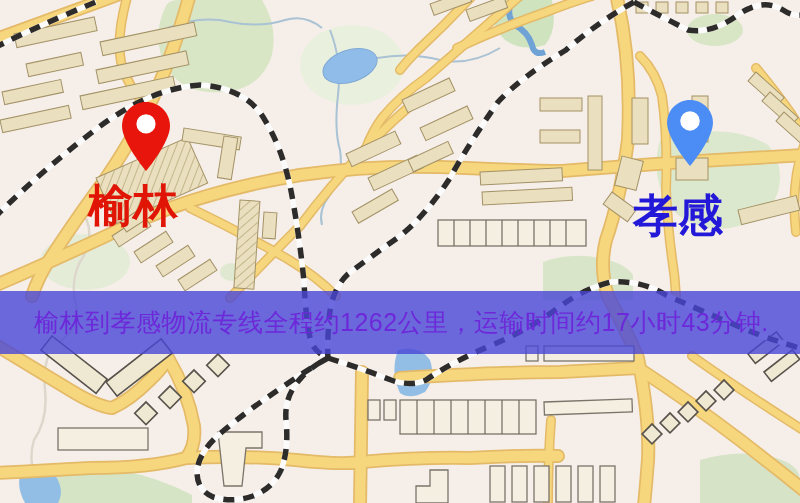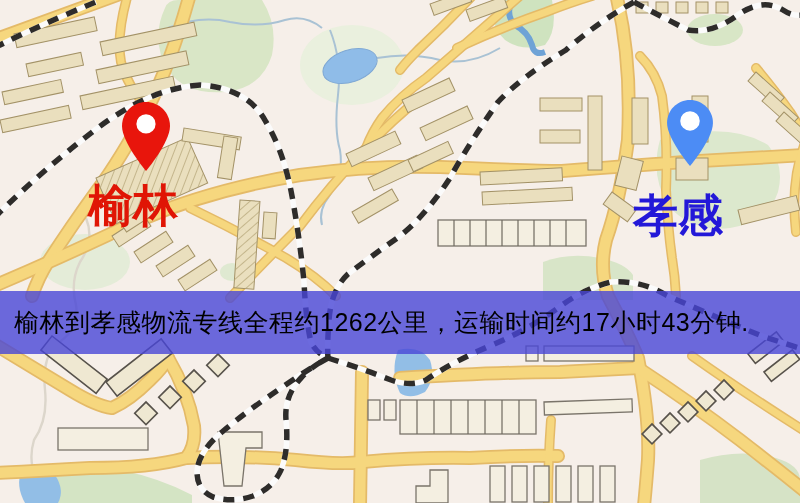--- a/index.html
+++ b/index.html
@@ -343,16 +343,16 @@
 </svg>
 <div class="city-label" style="left: 88px; top: 176px; font-size: 45px; color: rgb(224, 21, 5); margin-top: 8px;">榆林</div>
 
 <svg class="pin" style="left:667px;top:100px" width="46" height="66" viewBox="0 0 32 46">
   <path d="M16 0C7.16 0 0 7.16 0 16c0 11 16 30 16 30s16-19 16-30C32 7.16 24.84 0 16 0z" fill="#4c8cf5"></path>
   <circle cx="16" cy="14.6" r="6.8" fill="#ffffff"></circle>
 </svg>
 <div class="city-label" style="left: 633px; top: 194px; font-size: 45px; color: rgb(35, 24, 216);">孝感</div>
 
 <div class="banner" style="top: 291px; height: 63px; background: rgba(73, 70, 215, 0.8);">
-  <p style="padding-left: 14px; font-size: 25px; color: #000000;">榆林到孝感物流专线全程约1262公里，运输时间约17小时43分钟.</p>
+  <p style="padding-left: 34px; font-size: 25px; color: #6d28d9;">榆林到孝感物流专线全程约1262公里，运输时间约17小时43分钟.</p>
 </div>
 
 </div>
 
 </body></html>

